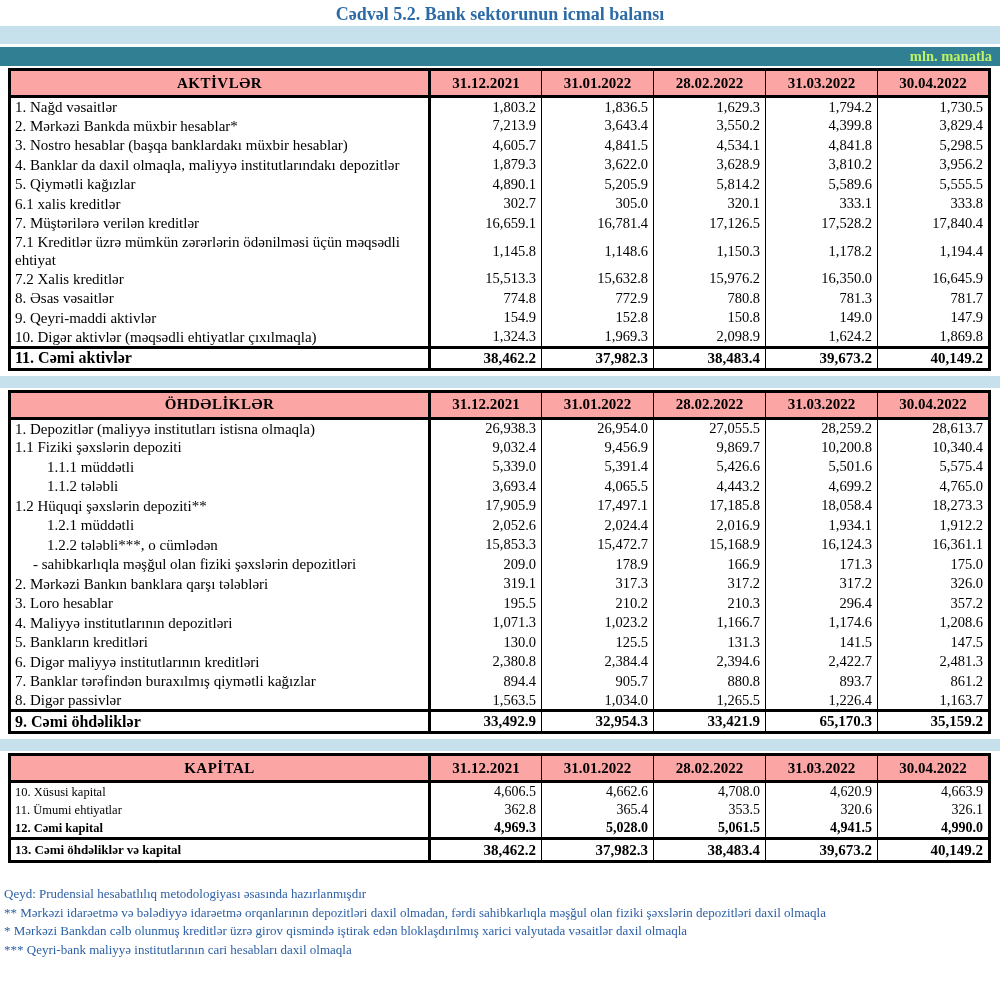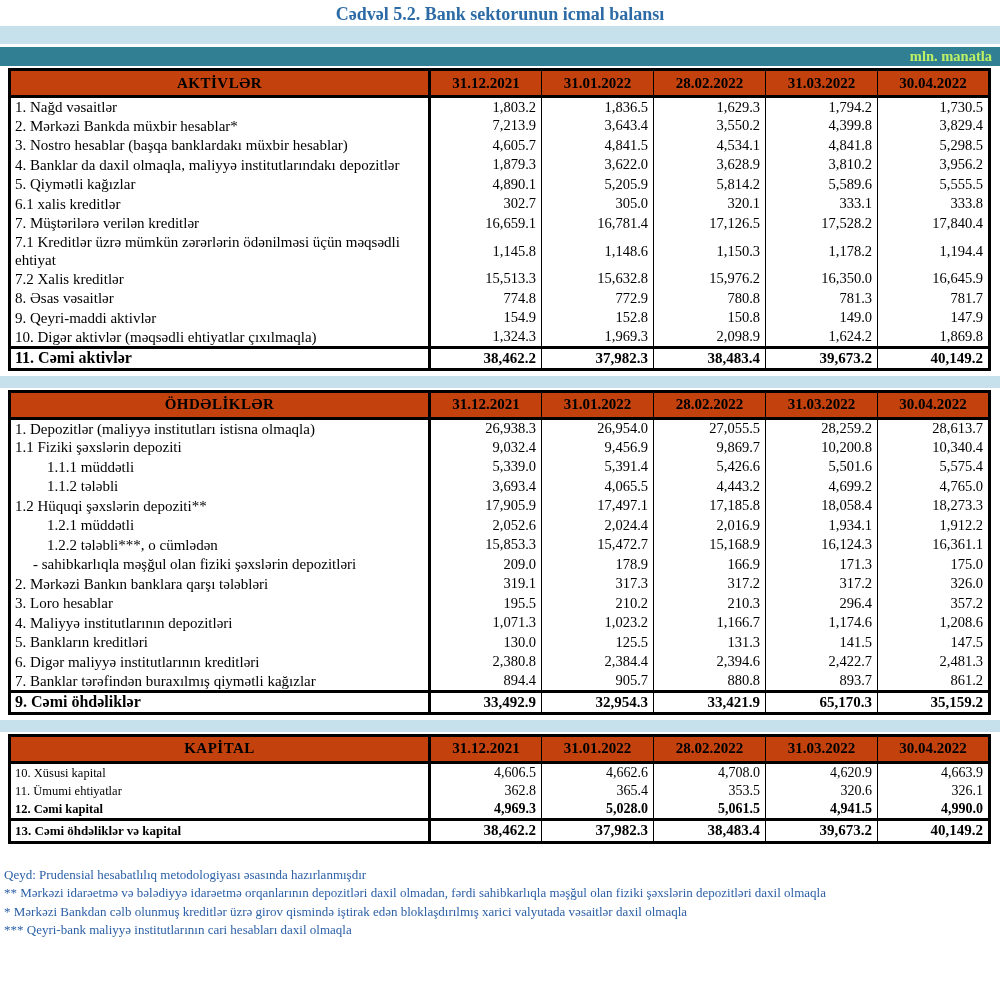--- a/index.html
+++ b/index.html
@@ -26,21 +26,21 @@
 
   table {
     border-collapse:collapse; table-layout:fixed;
     width:982px; margin-left:8px; margin-top:2px;
     border:3px solid #000;
   }
   col.c-label { width:420px; }
   col.c-val   { width:112px; }
 
   thead th {
-    background:#c2410c; font-weight:bold; font-size:15px;
+    background:#fca5a5; font-weight:bold; font-size:15px;
     height:27px; border-bottom:3px solid #000; text-align:center;
     letter-spacing:0.5px;
   }
   th.h-label { border-right:3px solid #000; }
   th.h-date  { border-left:1.5px solid #000; letter-spacing:0; }
 
   td { vertical-align:middle; }
   td.lbl {
     font-size:15px; padding-left:4px; line-height:18px;
     border-right:3px solid #000; height:19.5px;
@@ -331,20 +331,28 @@
         <td class="num">2,481.3</td>
       </tr>
       <tr>
         <td class="lbl">7. Banklar tərəfindən buraxılmış qiymətli kağızlar</td>
         <td class="num">894.4</td>
         <td class="num">905.7</td>
         <td class="num">880.8</td>
         <td class="num">893.7</td>
         <td class="num">861.2</td>
       </tr>
+      <tr>
+        <td class="lbl">8. Digər passivlər</td>
+        <td class="num">1,563.5</td>
+        <td class="num">1,034.0</td>
+        <td class="num">1,265.5</td>
+        <td class="num">1,226.4</td>
+        <td class="num">1,163.7</td>
+      </tr>
       <tr class="total">
         <td class="lbl">9. Cəmi öhdəliklər</td>
         <td class="num">33,492.9</td>
         <td class="num">32,954.3</td>
         <td class="num">33,421.9</td>
         <td class="num">65,170.3</td>
         <td class="num">35,159.2</td>
       </tr>
     </tbody>
   </table>

